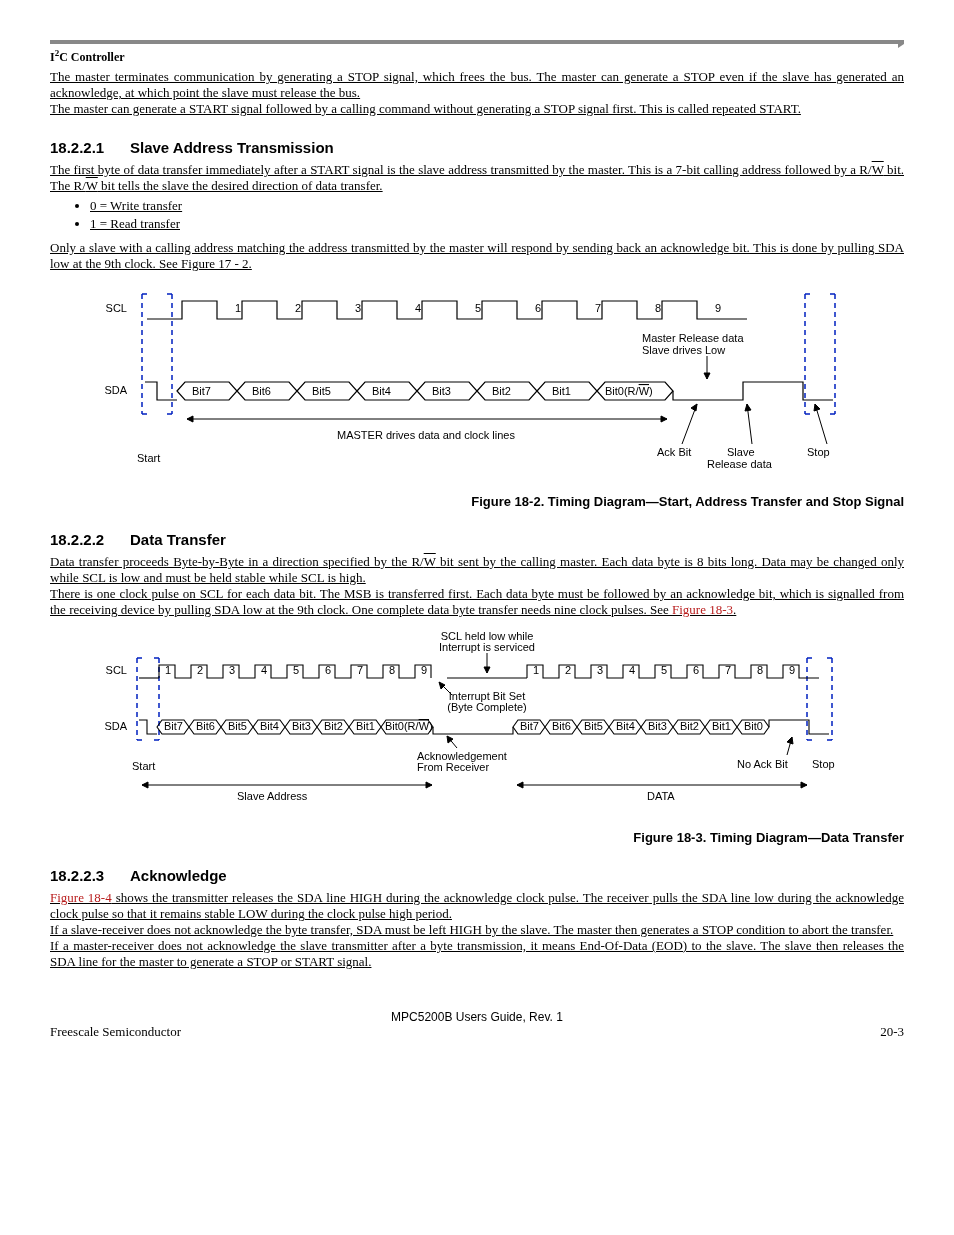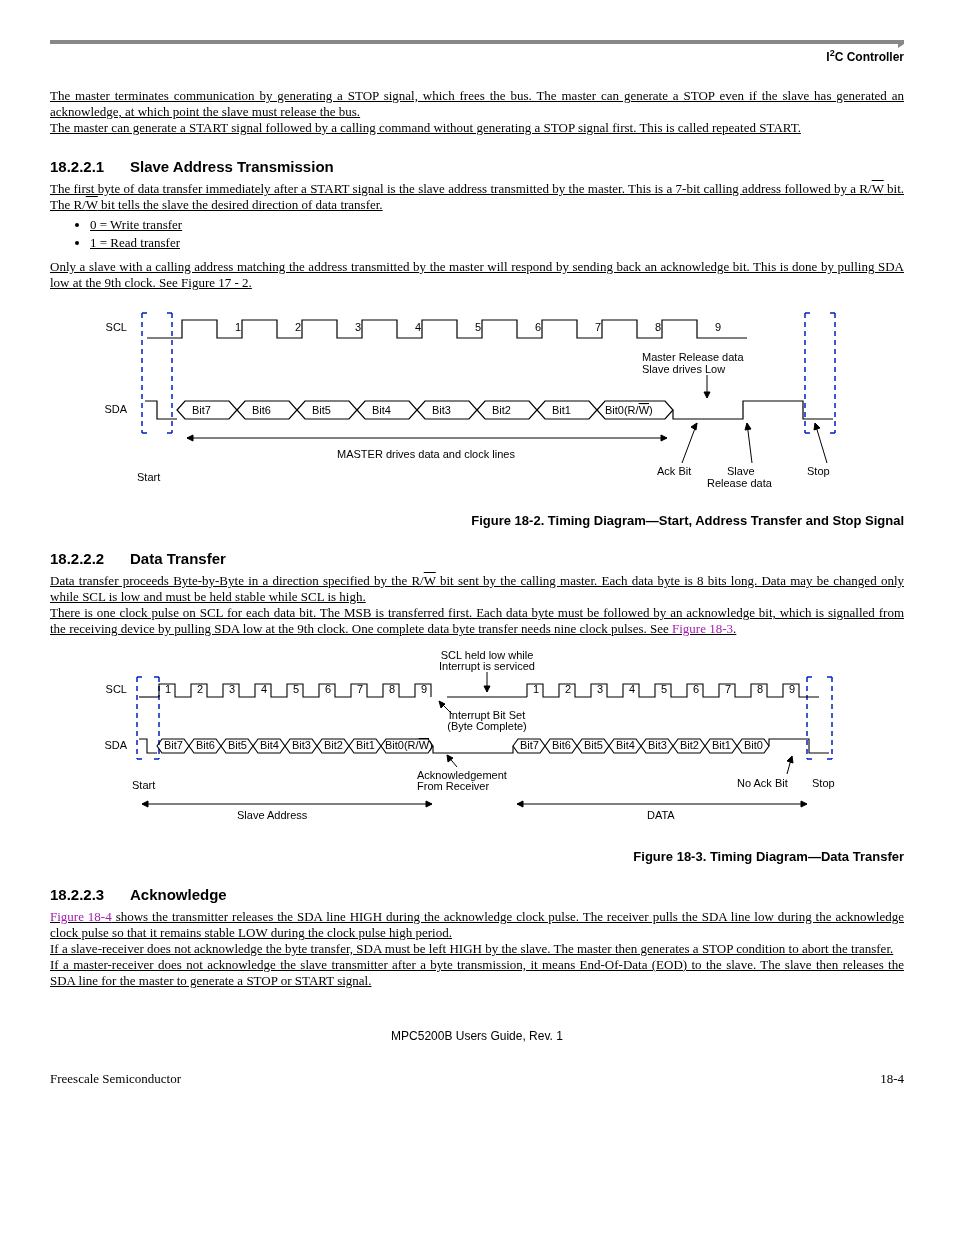--- a/index.html
+++ b/index.html
@@ -20,58 +20,58 @@
     content: "";
     position: absolute;
     right: 0;
     top: -4px;
     width: 0; height: 0;
     border-top: 4px solid transparent;
     border-bottom: 4px solid transparent;
     border-left: 6px solid #888;
   }
   .header-label {
-    text-align: right;
-    font-family: Liberation Sans, sans-serif;
+    text-align: left;
+    font-family: Liberation Serif, serif;
     font-weight: bold;
     font-size: 12px;
-    margin-bottom: 24px;
+    margin-bottom: 4px;
   }
   .header-label sup { font-size: 9px; vertical-align: super; }
   p { margin: 0 0; text-align: justify; text-decoration: underline; }
   h3 {
     font-family: Arial, Helvetica, sans-serif;
     font-size: 15px;
     font-weight: bold;
     margin: 22px 0 6px 0;
   }
   h3 .num { display:inline-block; width: 80px; }
   ul { margin: 4px 0 8px 40px; padding: 0; }
   li { margin: 2px 0; text-decoration: underline; }
   .overline { text-decoration: overline; }
   .fig-caption {
     font-family: Arial, Helvetica, sans-serif;
     font-weight: bold;
     font-size: 13px;
     text-align: right;
     margin: 10px 0 14px 0;
   }
-  .link { color: #a21caf; }
+  .link { color: #b91c1c; }
   .footer-title {
     font-family: Arial, Helvetica, sans-serif;
     font-weight: normal;
     font-size: 12px;
     text-align: center;
     margin-top: 40px;
   }
   .footer-row {
     display: flex;
     justify-content: space-between;
     font-size: 13px;
-    margin-top: 28px;
+    margin-top: 0;
   }
   
   .figure {
     margin: 12px 0 6px 0;
   }
   svg { display: block; margin: 0 auto; }
   svg text {
     font-family: Arial, Helvetica, sans-serif;
     font-size: 11px;
     fill: #000;
@@ -333,14 +333,14 @@
 </h3>
 <p>
   <span class="link">Figure 18-4</span><span> shows the transmitter releases the SDA line HIGH during the acknowledge clock pulse. The receiver pulls the SDA line low during the acknowledge clock pulse so that it remains stable LOW during the clock pulse high period.</span>
 </p>
 <p>If a slave-receiver does not acknowledge the byte transfer, SDA must be left HIGH by the slave. The master then generates a STOP condition to abort the transfer.</p>
 <p>If a master-receiver does not acknowledge the slave transmitter after a byte transmission, it means End-Of-Data (EOD) to the slave. The slave then releases the SDA line for the master to generate a STOP or START signal.</p>
 
 <div class="footer-title">MPC5200B Users Guide, Rev. 1</div>
 <div class="footer-row">
   <span>Freescale Semiconductor</span>
-  <span>18-4</span>
+  <span>20-3</span>
 </div>
 
 </body></html>

